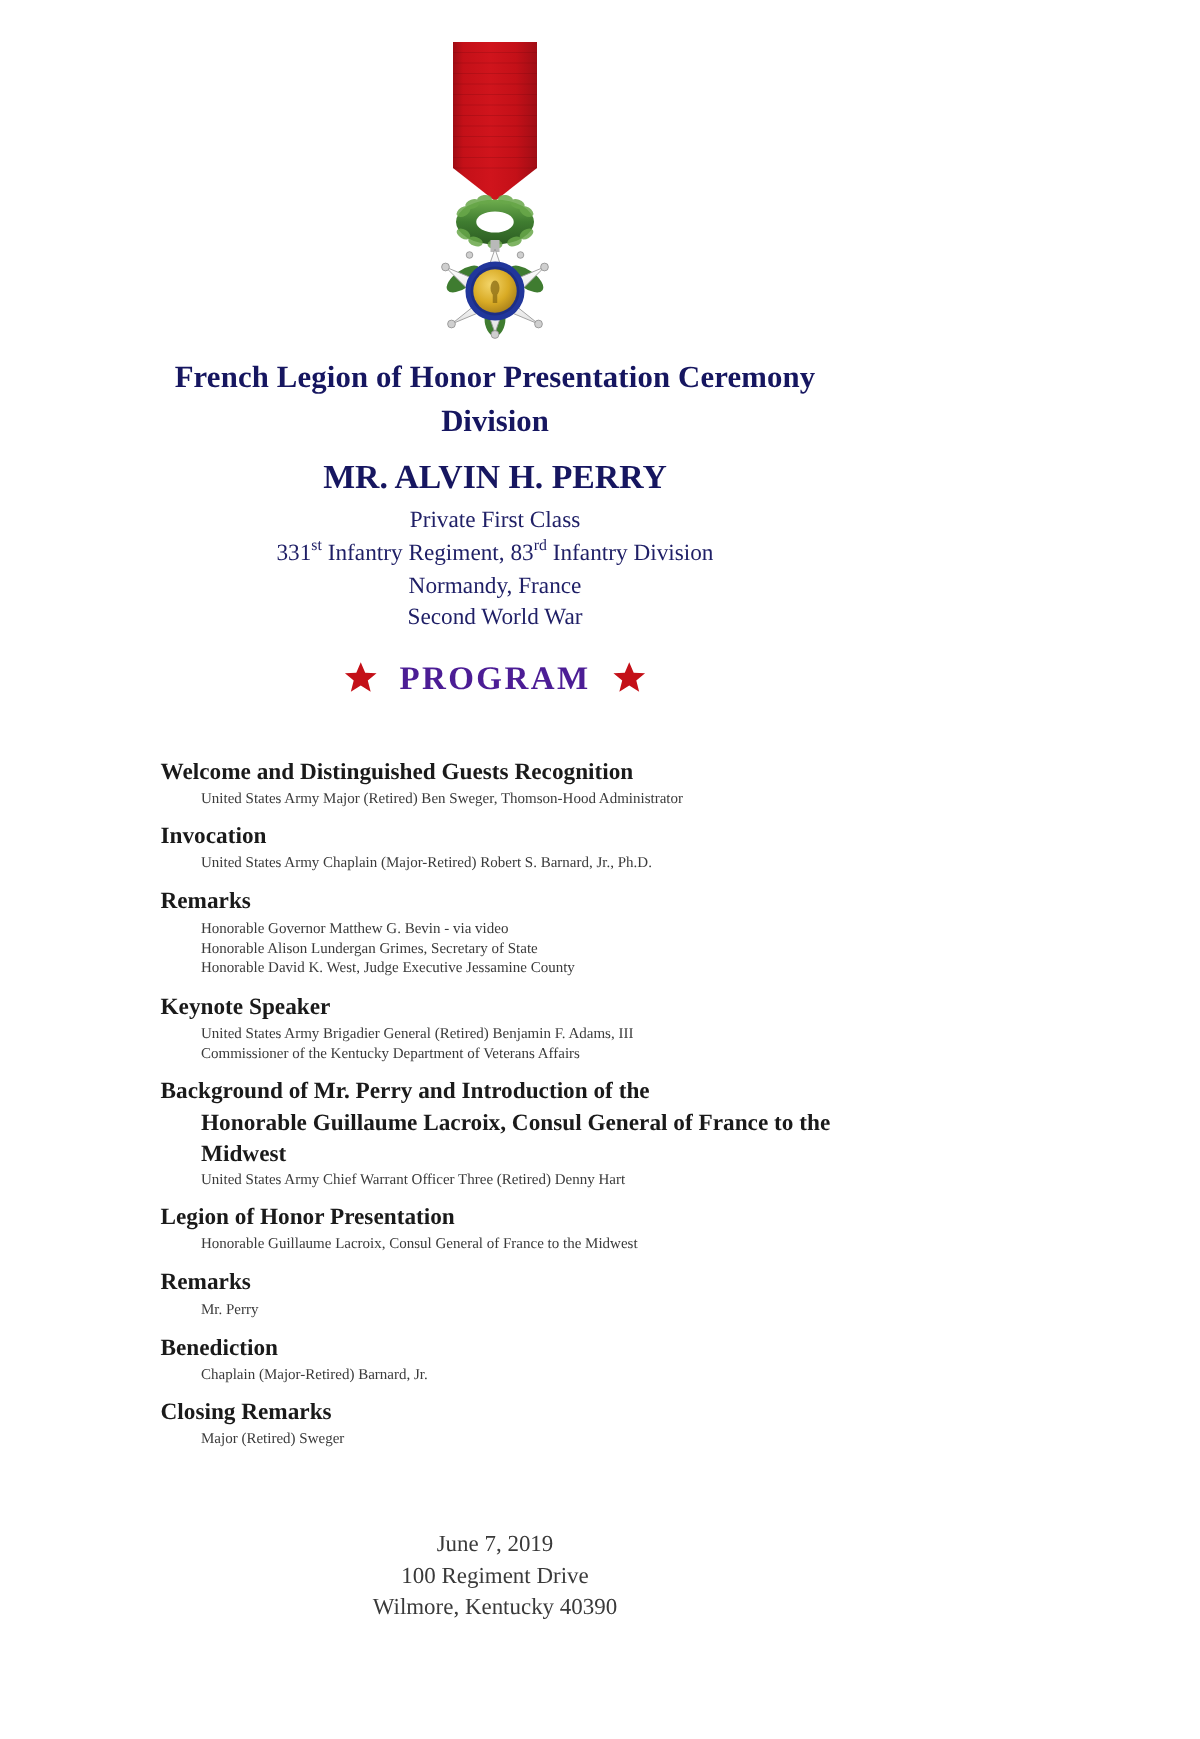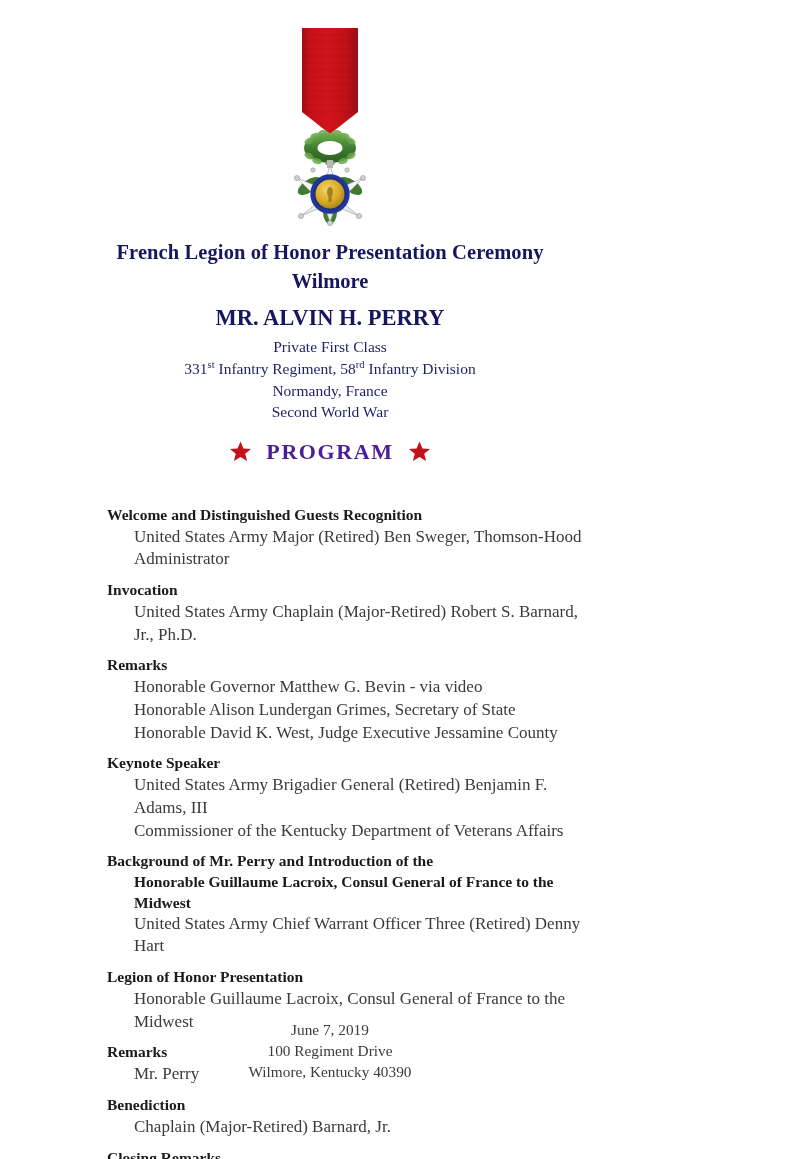--- a/index.html
+++ b/index.html
@@ -106,21 +106,21 @@
     line-height: 1.30;
   }
   .prog-title-sub {
     font-size: 15.5px;
     font-weight: bold;
     color: #1a1a1a;
     line-height: 1.30;
     padding-left: 27px;
   }
   .prog-sub {
-    font-size: 17px;
+    font-size: 10px;
     color: #3a3a3a;
     line-height: 1.33;
     padding-left: 27px;
   }
   .prog-item .prog-title { margin-bottom: 1px; }
 
   
   .footer {
     position: absolute;
     left: 0;
@@ -226,25 +226,25 @@
       <circle cx="55" cy="168" r="18" fill="none" stroke="#21369b" stroke-width="3.4"></circle>
       <g fill="#8a6b12" opacity="0.75">
         <ellipse cx="55" cy="166" rx="3" ry="5"></ellipse>
         <rect x="53.5" y="170" width="3" height="6"></rect>
       </g>
     </svg>
   </div>
 
   <div class="title-block">
     <div class="title-main">French Legion of Honor Presentation Ceremony</div>
-    <div class="title-honoring">Wilmore</div>
+    <div class="title-honoring">Division</div>
     <div class="title-name">MR. ALVIN H. PERRY</div>
     <div class="subtitle-lines">
       <div>Private First Class</div>
-      <div><span>331</span><sup>st</sup><span> Infantry Regiment, 58</span><sup>rd</sup><span> Infantry Division</span></div>
+      <div><span>331</span><sup>st</sup><span> Infantry Regiment, 83</span><sup>rd</sup><span> Infantry Division</span></div>
       <div>Normandy, France</div>
       <div>Second World War</div>
     </div>
   </div>
 
   <div class="program-heading">
     <span class="star">
       <svg width="23" height="23" viewBox="0 0 24 24">
         <polygon points="12,1.5 15.1,8.9 23,9.3 16.9,14.3 18.9,22 12,17.7 5.1,22 7.1,14.3 1,9.3 8.9,8.9" fill="#c41018"></polygon>
       </svg>

